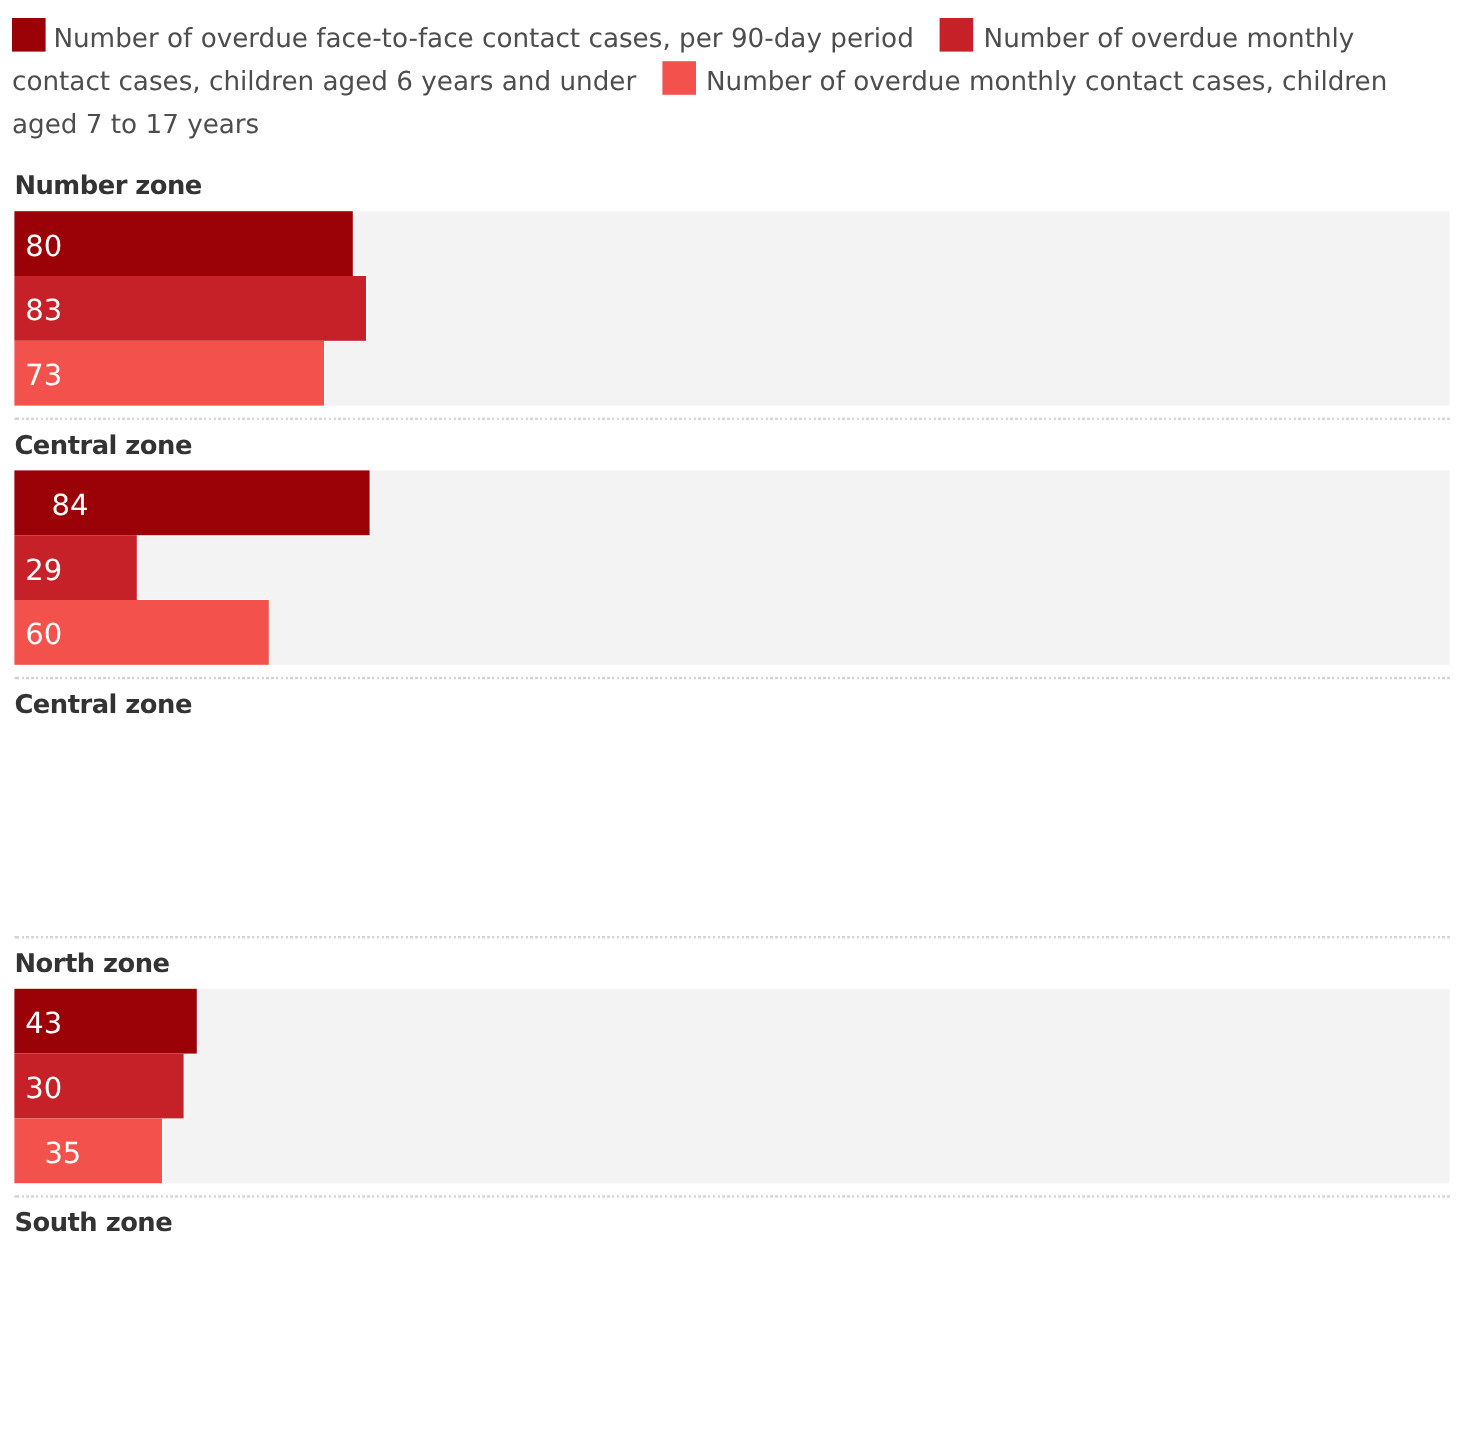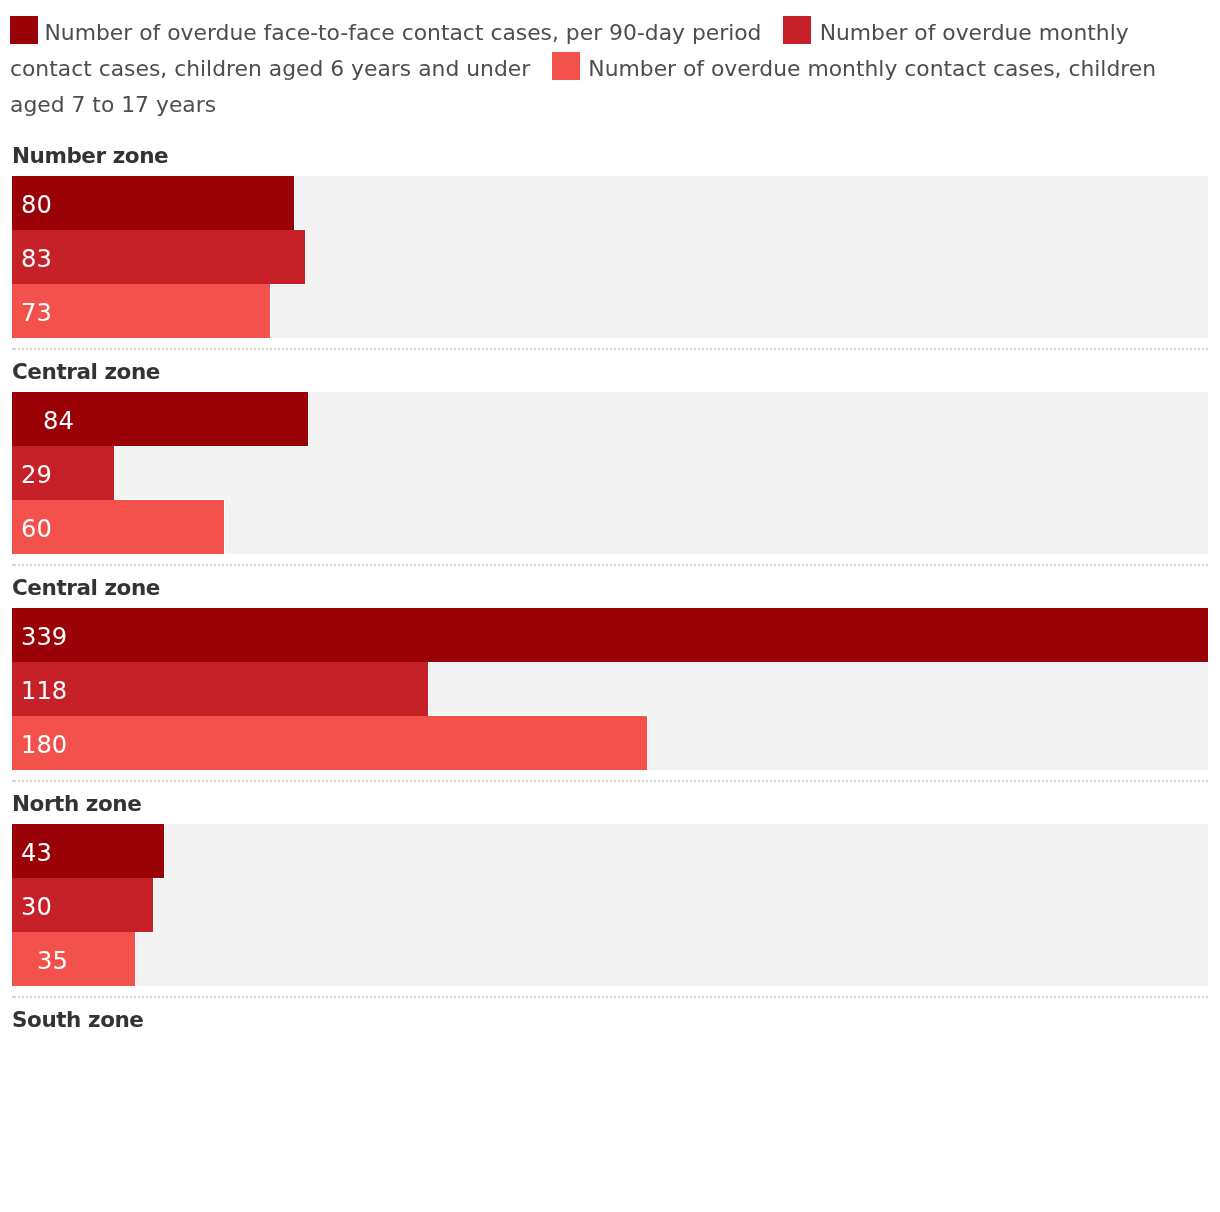--- a/index.html
+++ b/index.html
@@ -130,31 +130,20 @@
     <div class="bar b0" style="width: 296.354px; background: rgb(154, 2, 8);"></div>
     <div class="bar b1" style="width: 102.313px; background: rgb(198, 33, 40);"></div>
     <div class="bar b2" style="width: 211.681px; background: rgb(242, 81, 76);"></div>
     <div class="bar-label b0" style="left: 7px; margin-left: 24px;">84</div>
     <div class="bar-label b1" style="left: 9px;">29</div>
     <div class="bar-label b2" style="left: 9px;">60</div>
   </div>
 
   <div class="zone-rule" style="top:564px"></div>
   <div class="zone-title" style="top:576.8px">Central zone</div>
-  <div class="bars" style="top:608px">
-    <div class="bar-edge r0" style="width: 1197px;"></div>
-    <div class="bar-edge r1" style="width: 417.307px;"></div>
-    <div class="bar-edge r2" style="width: 636.044px;"></div>
-    <div class="bar b0" style="width: 1196px; background: rgb(154, 2, 8);"></div>
-    <div class="bar b1" style="width: 416.307px; background: rgb(198, 33, 40);"></div>
-    <div class="bar b2" style="width: 635.044px; background: rgb(242, 81, 76);"></div>
-    <div class="bar-label b0" style="left: 9px;">339</div>
-    <div class="bar-label b1" style="left: 9px;">118</div>
-    <div class="bar-label b2" style="left: 9px;">180</div>
-  </div>
 
   <div class="zone-rule" style="top:780px"></div>
   <div class="zone-title" style="top:792.8px">North zone</div>
   <div class="bars" style="top:824px">
     <div class="bar-edge r0" style="width: 152.705px;"></div>
     <div class="bar-edge r1" style="width: 142.121px;"></div>
     <div class="bar-edge r2" style="width: 124.481px;"></div>
     <div class="bar b0" style="width: 151.705px; background: rgb(154, 2, 8);"></div>
     <div class="bar b1" style="width: 141.121px; background: rgb(198, 33, 40);"></div>
     <div class="bar b2" style="width: 123.481px; background: rgb(242, 81, 76);"></div>

